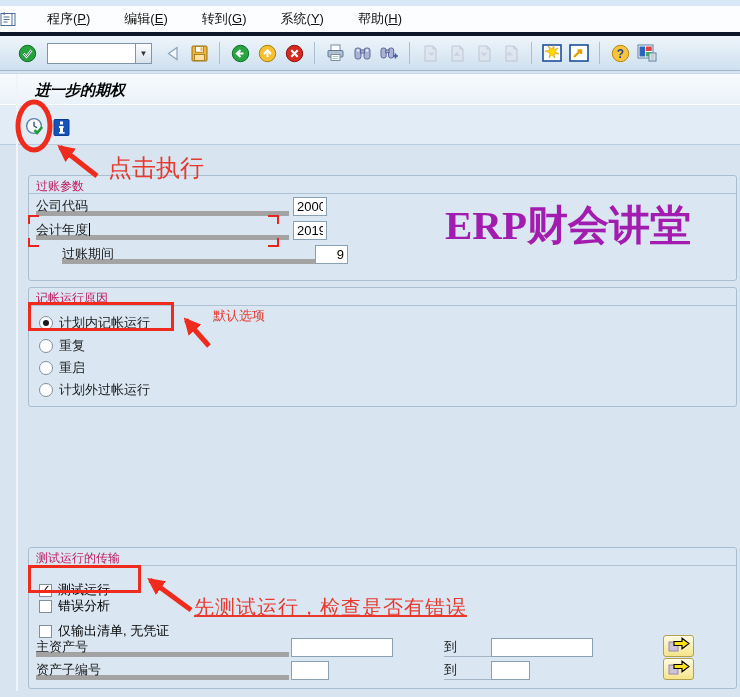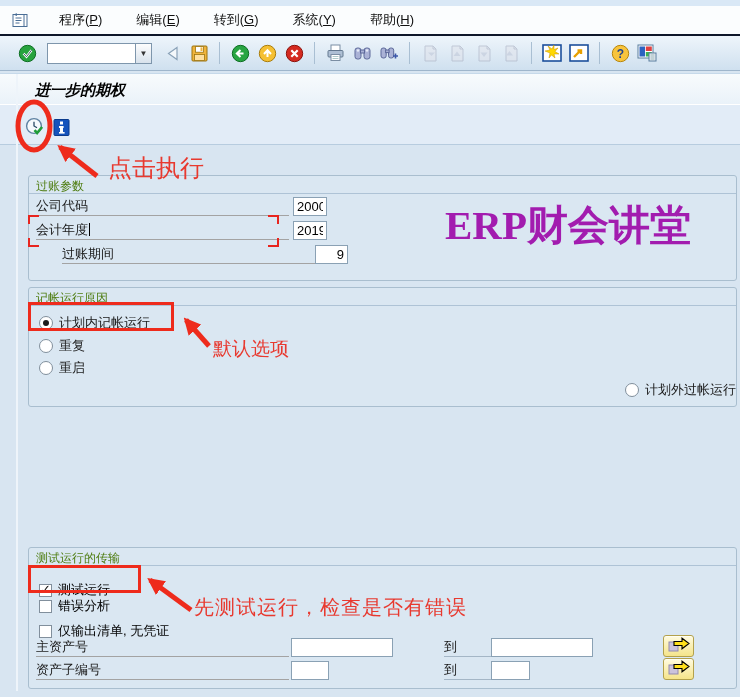--- a/index.html
+++ b/index.html
@@ -6,22 +6,22 @@
   html,body { background:#fff; }
   body { font-family:"Liberation Sans","DejaVu Sans",sans-serif; }
   #app {
     position:relative; width:740px; height:697px; overflow:hidden;
     background:#d8e5f1; outline:1px solid #b9cde0;
   }
   
   .top-strip { position:absolute; left:0; top:0; width:740px; height:6px; background:#d9e8f6; }
   .menubar {
     position:absolute; left:0; top:6px; width:740px; height:30px;
-    background:#fbfdfe; border-bottom:2px solid #0f172a;
-    display:flex; align-items:center; gap:22px; padding-left:12px;
+    background:#fbfdfe; border-bottom:4px solid #0f172a;
+    display:flex; align-items:center; gap:22px; 
     font-size:13px; color:#111;
   }
   .menu-item { padding:3px 6px; cursor:default; }
   .menu-item u { text-decoration:underline; }
   .winmenu-icon { width:17px; height:15px; margin-right:2px; }
   .toolbar {
     position:absolute; left:0; top:36px; width:740px; height:35px;
     background:linear-gradient(#eef5fb,#cfe0ef);
     border-bottom:1px solid #9fb6cc;
     display:flex; align-items:center; gap:5px; padding-left:16px;
@@ -54,27 +54,27 @@
   .info-btn { position:absolute; left:53px; top:13px; width:17px; height:19px; }
   .inner-vline { position:absolute; left:16px; top:74px; width:2px; height:617px; background:#eef4fa; }
 
   
   .groupbox {
     position:absolute; left:28px; width:709px;
     border:1px solid #a9becf; border-radius:3px; background:#dae7f2;
   }
   .box-title {
     position:absolute; left:0; top:0; right:0; height:18px;
-    padding:2px 0 0 7px; font-size:12px; color:#4d7c0f;
+    padding:2px 0 0 7px; font-size:12px; color:#be185d;
     border-bottom:1px solid #aec3d6;
   }
   .frow, .orow, .rrow { position:absolute; left:0; right:0; height:20px; font-size:13px; color:#1a1a1a; }
   .flabel {
     position:absolute; left:7px; width:253px; height:19px; line-height:18px;
-    border-bottom:1px solid #a3a3a3; white-space:nowrap;
+    border-bottom:5px solid #a3a3a3; white-space:nowrap;
   }
   .tcursor { display:inline-block; width:1px; height:13px; background:#000; vertical-align:-2px; margin-left:1px; }
   .fin {
     position:absolute; top:0; height:19px; border:1px solid #8aa1b4; background:#fff;
     font-size:13px; font-family:"Liberation Sans","DejaVu Sans",sans-serif; padding:0 3px; color:#000;
   }
   .fin.num { text-align:right; }
   .orow, .crow { display:flex; align-items:center; gap:6px; padding-left:10px; position:absolute; height:18px; font-size:13px; }
   .rb {
     width:14px; height:14px; border-radius:50%; background:#fff;
@@ -93,22 +93,22 @@
     position:absolute; left:634px; width:31px; height:22px;
     border:1px solid #b3a14c; border-radius:3px;
     background:linear-gradient(#fffbe0,#f5e48a); padding:0; cursor:pointer;
     box-shadow:inset 0 1px 0 #fffef2;
   }
 
   
   .overlay { position:absolute; left:0; top:0; width:740px; height:697px; pointer-events:none; }
   .ann-text { position:absolute; color:#e8392f; font-family:"DejaVu Serif","Liberation Serif",serif; pointer-events:none; }
   .ann-click { left:108px; top:152px; font-size:24px; }
-  .ann-default { left:213px; top:336px; font-size:19px; }
-  .ann-test { left:194px; top:594px; font-size:20px; letter-spacing:1px; }
+  .ann-default { left:213px; top:307px; font-size:13px; }
+  .ann-test { left:194px; top:594px; font-size:20px; letter-spacing:1px;text-decoration:underline; }
   .watermark {
     position:absolute; left:445px; top:198px; font-size:41px; font-weight:800;
     color:#a21caf; font-family:Liberation Serif, serif; pointer-events:none;
   }
 </style>
 </head>
 <body>
 
 <div id="app">
 
@@ -307,21 +307,21 @@
       <span>计划内记帐运行</span>
     </div>
     <div class="orow" style="top:49px;">
       <span class="rb"></span>
       <span>重复</span>
     </div>
     <div class="orow" style="top:71px;">
       <span class="rb"></span>
       <span>重启</span>
     </div>
-    <div class="orow" style="top:93px;justify-content:flex-end;">
+    <div class="orow" style="top:93px;">
       <span class="rb"></span>
       <span>计划外过帐运行</span>
     </div>
   </div>
 
 
   <div class="groupbox" style="top:547px;height:142px;">
     <div class="box-title">测试运行的传输</div>
     <div class="crow" style="top:33px;">
       <span class="cb on"></span>

